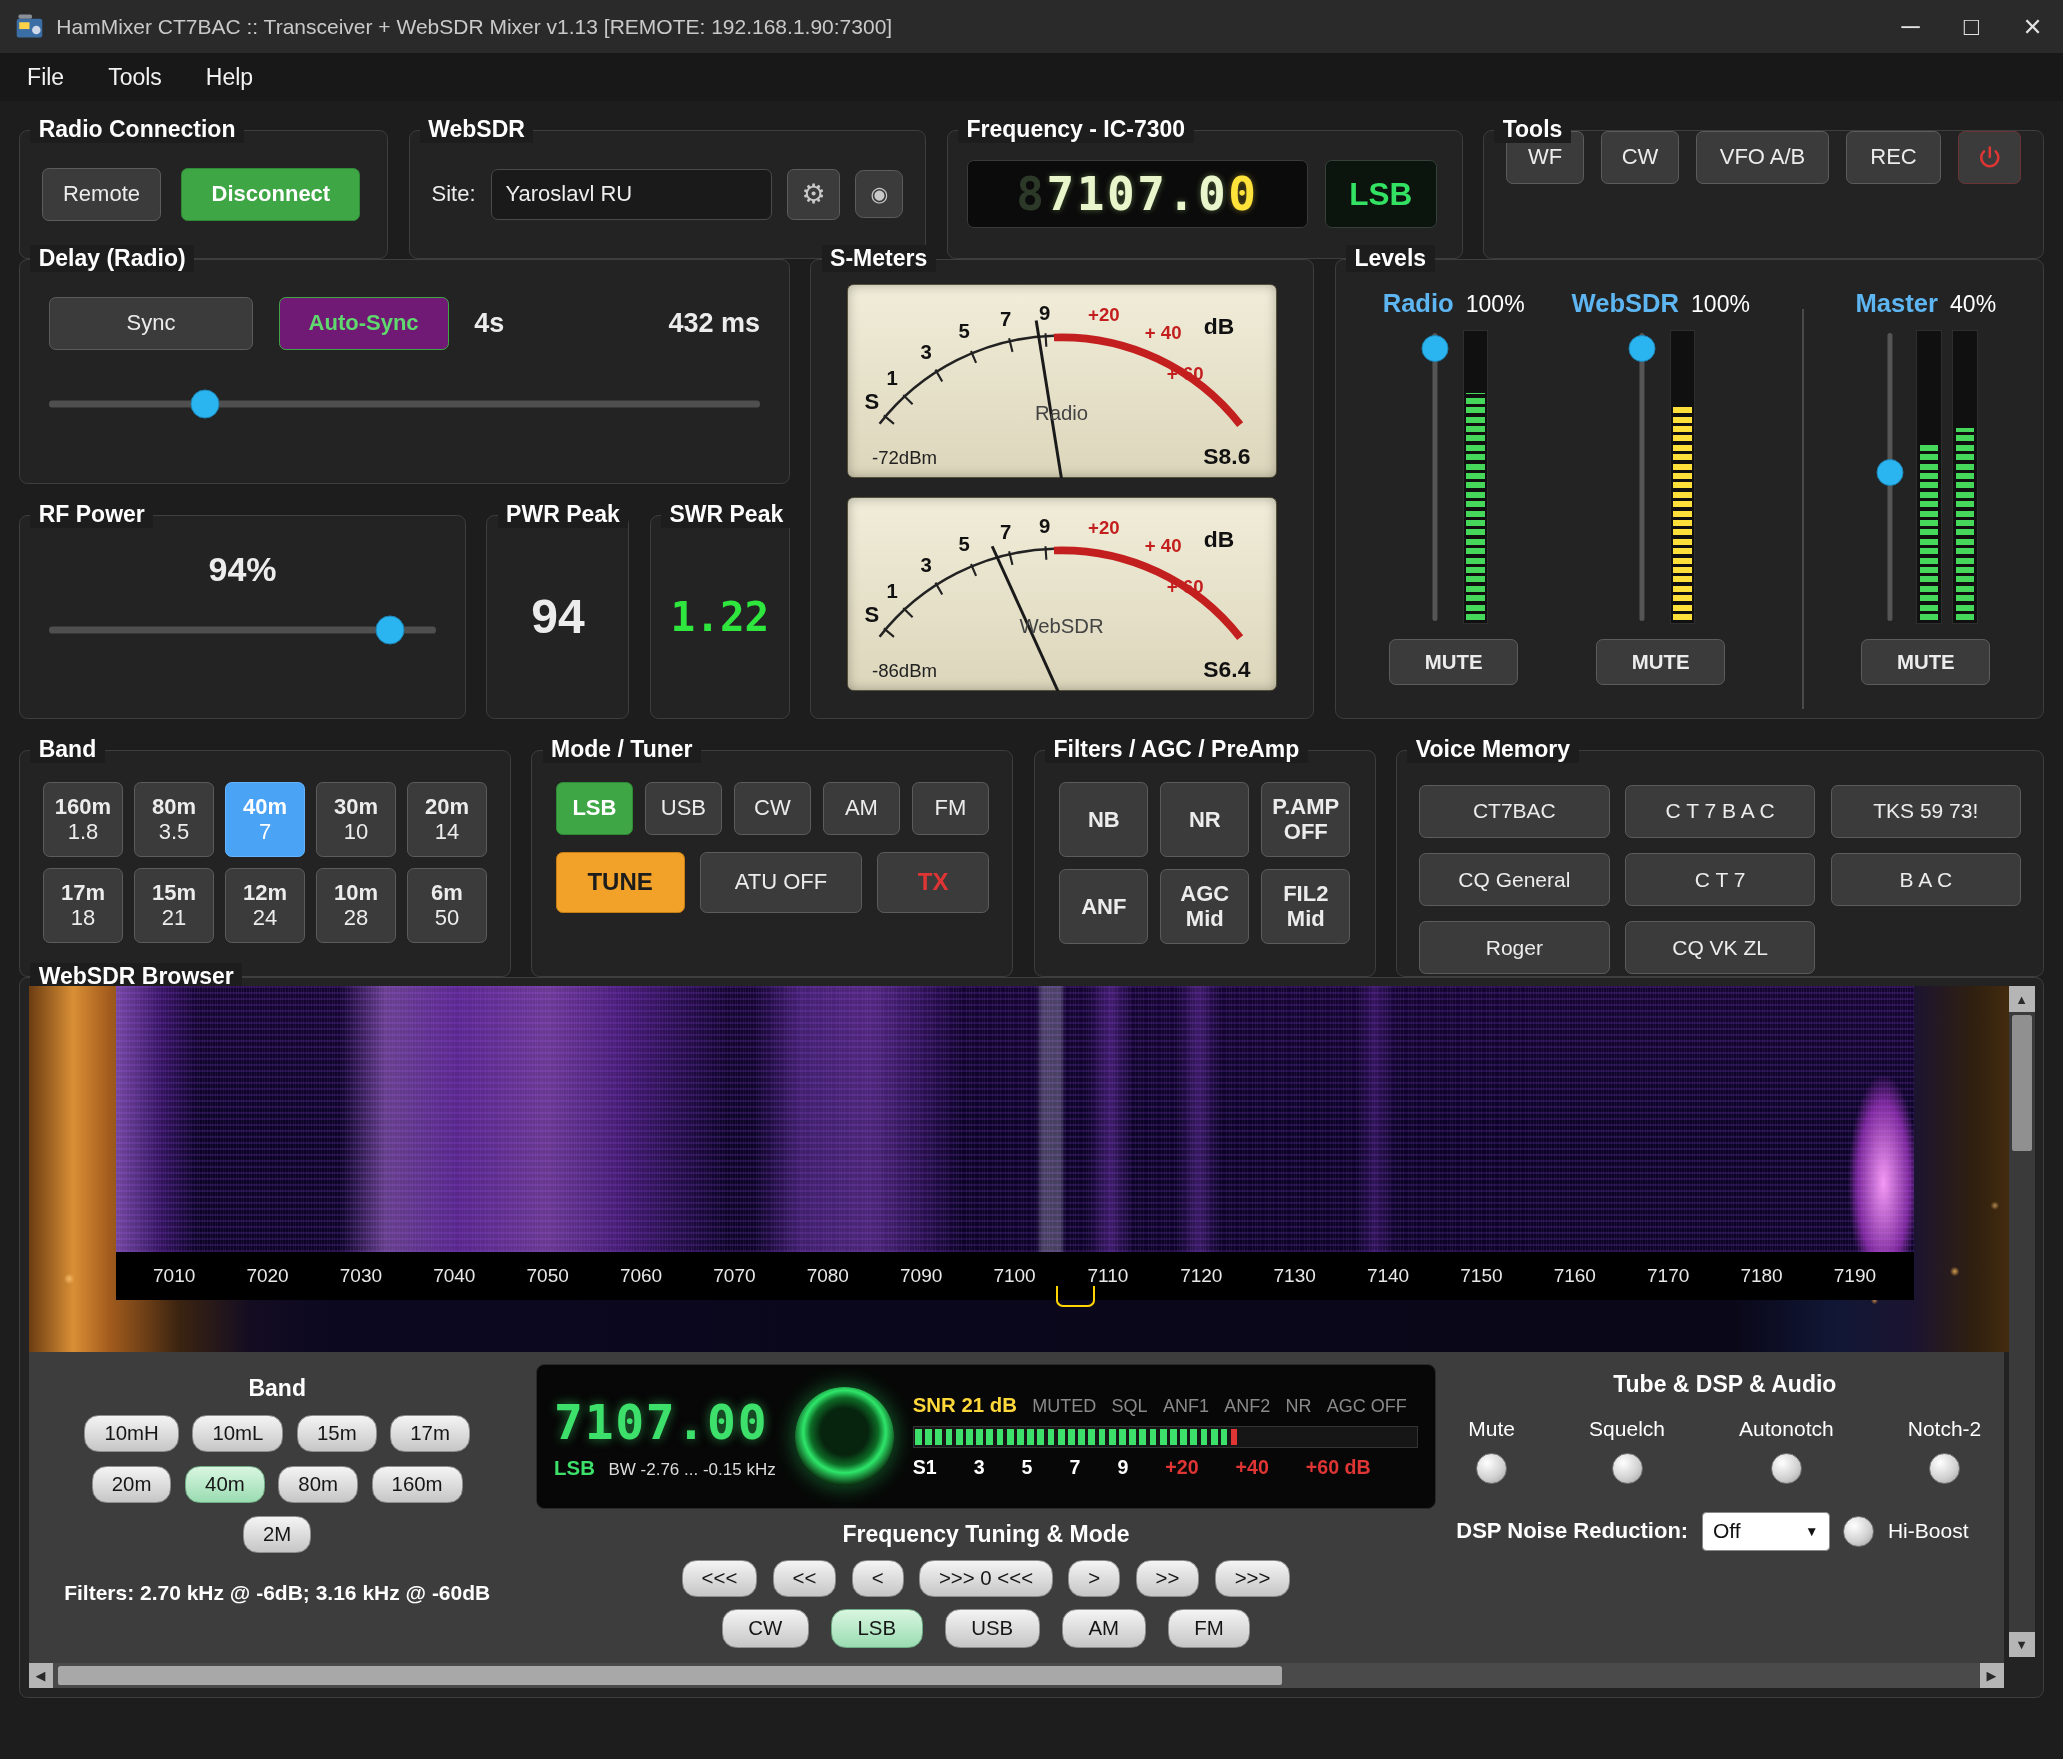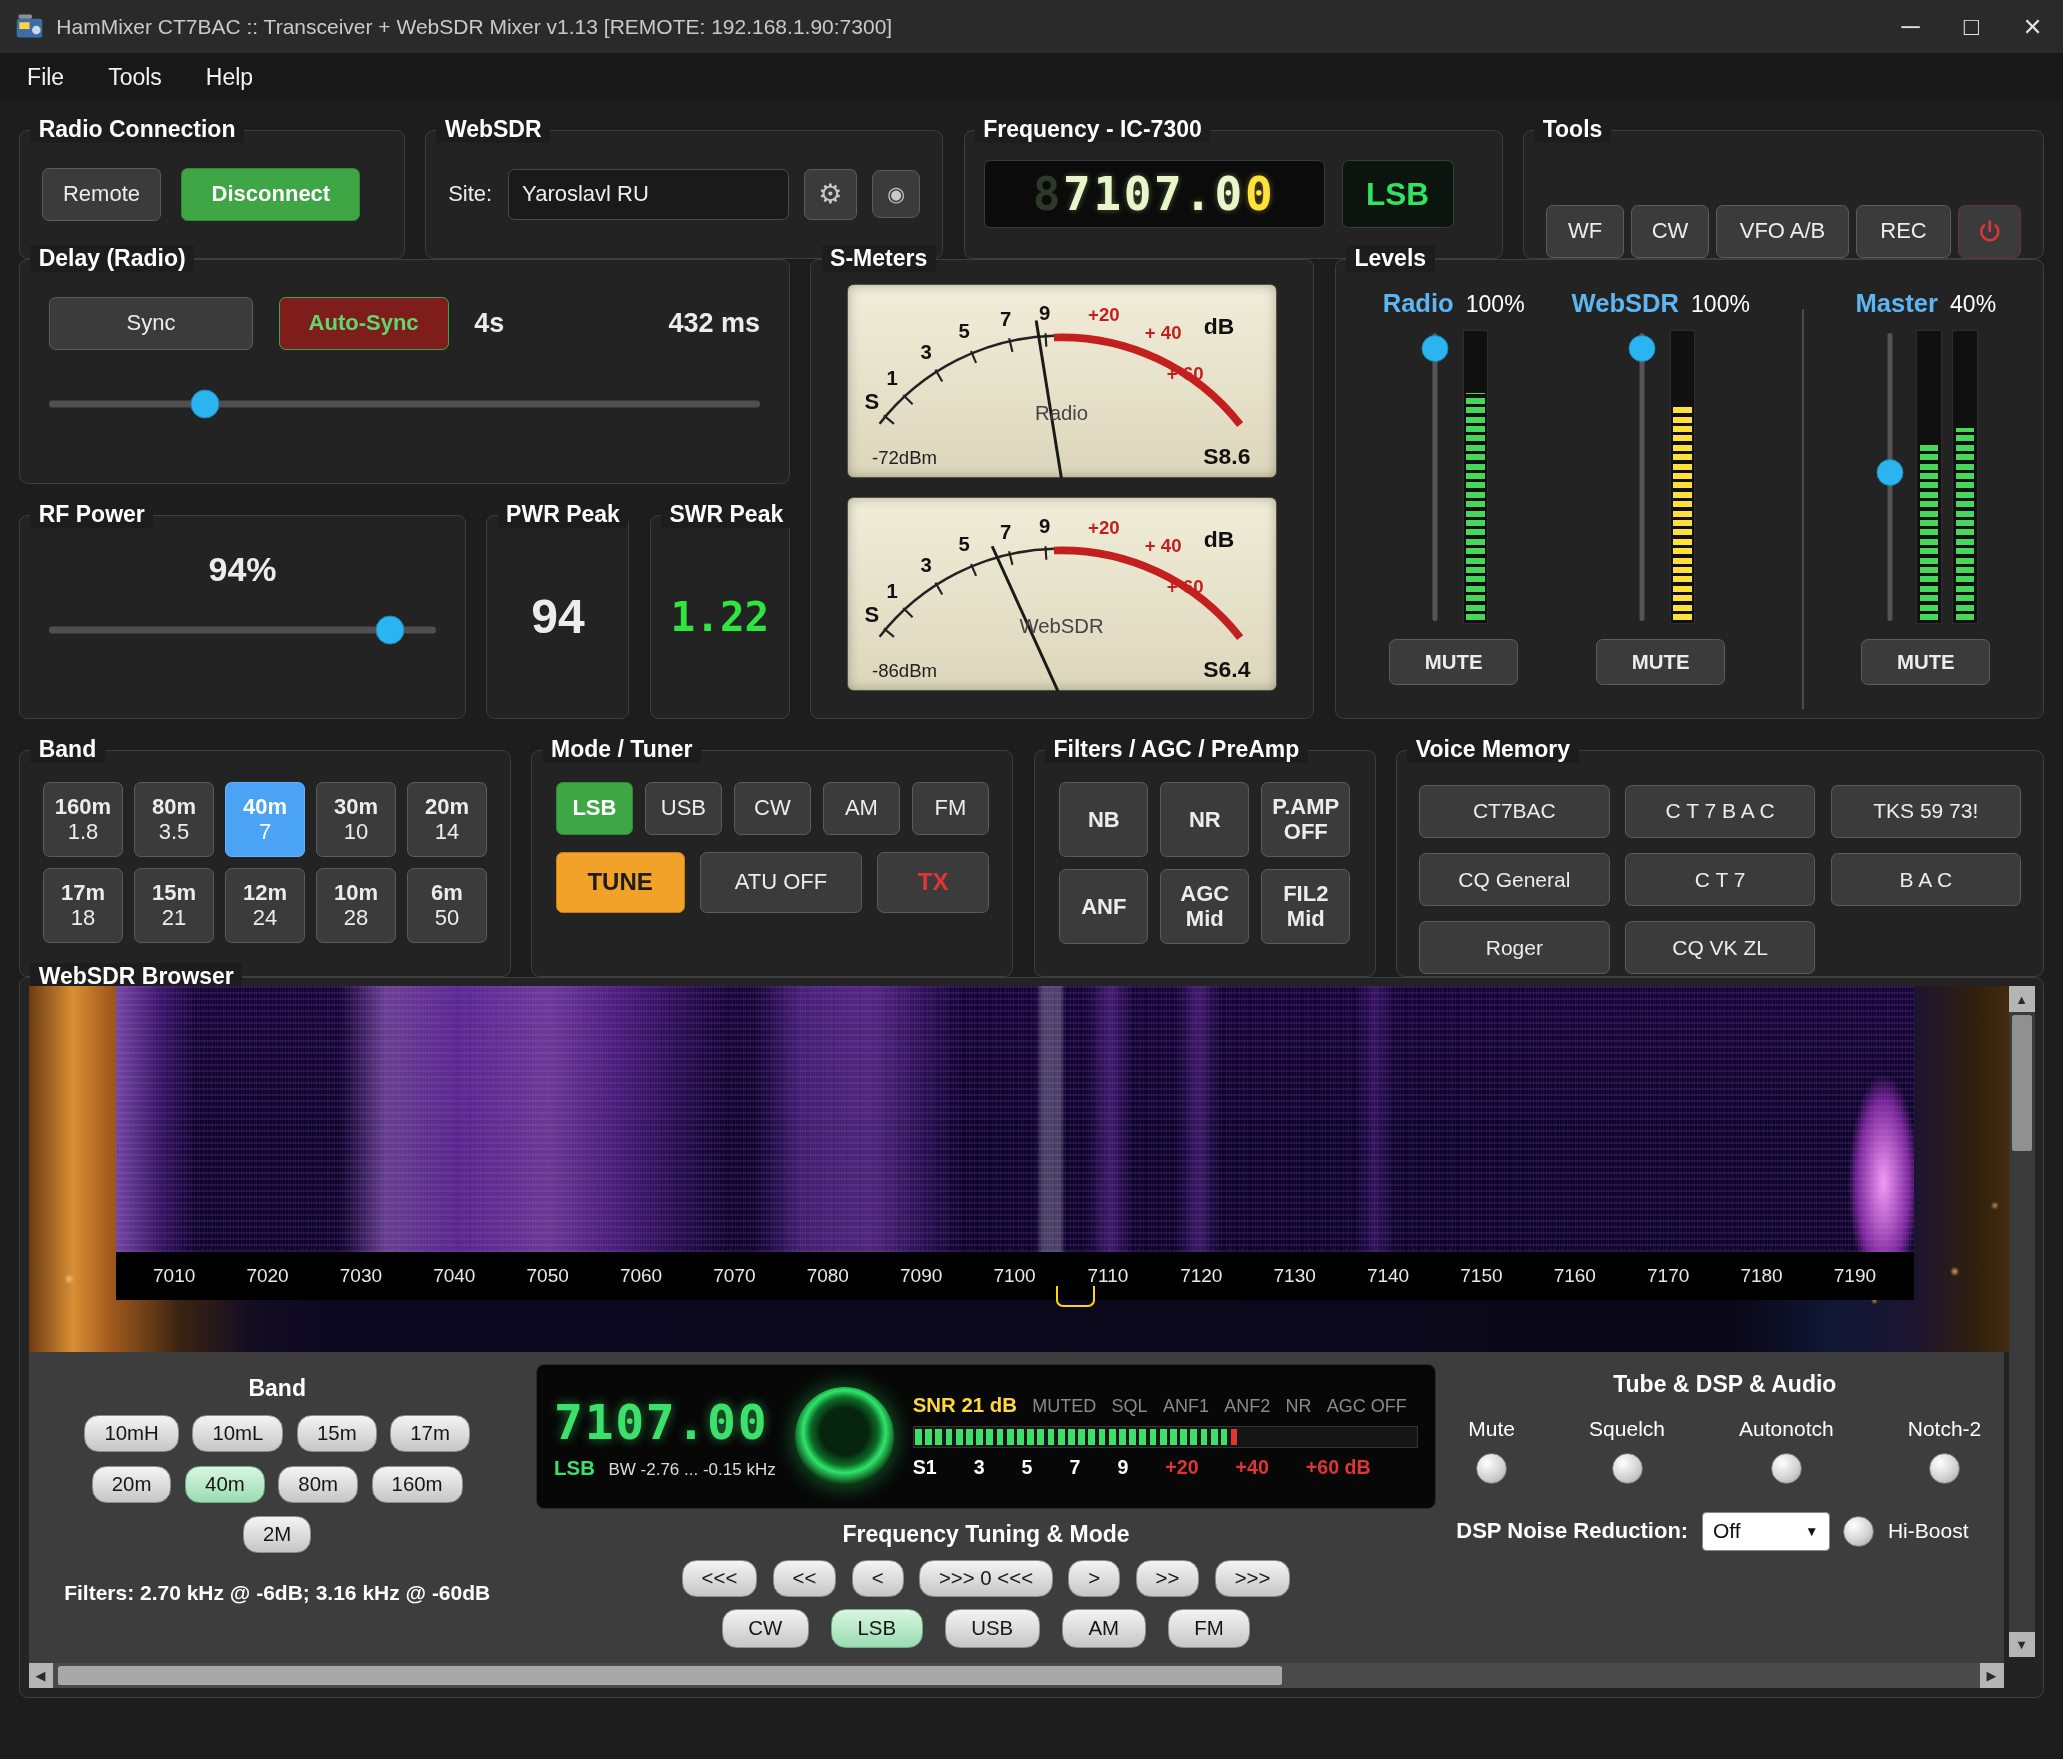--- a/index.html
+++ b/index.html
@@ -18,21 +18,21 @@
   
   .content{padding:8.5px 19px 0 19px}
   .box{position:relative;background:#232323;border:0.9px solid #3e3e3e;border-radius:8.5px}
   .legend{position:absolute;top:-15.3px;left:10.2px;background:#1d1d1d;padding:0 8.5px;font-weight:bold;font-size:23px;color:#ffffff;white-space:nowrap}
   .row{display:flex;gap:20.4px}
 
   
   .btn{display:flex;align-items:center;justify-content:center;background:#3b3b3b;border:0.9px solid #5c5c5c;border-radius:6.8px;color:#ececec;font-size:22px;text-align:center}
   .btn.bold{font-weight:bold}
   .btn.green{background:#3fa646;border-color:#2f8a36;color:#fff;font-weight:bold}
-  .btn.outline-green{background:#7f1d1d;border:1.7px solid #3fa646;color:#5fd96d;font-weight:bold}
+  .btn.outline-green{background:#701a75;border:1.7px solid #3fa646;color:#5fd96d;font-weight:bold}
   .btn.selblue{background:#4aa3f5;border-color:#66b4ff;color:#fff}
   .btn.orange{background:#f2a229;border-color:#c77f14;color:#1d1d1d;font-weight:bold;font-size:24px}
   .btn.txred{color:#e03535;font-weight:bold;font-size:24px}
   .btn2{flex-direction:column;line-height:1.15}
   .btn2 .l2:empty{display:none}
 
   
   .hslider{position:relative;height:31px}
   .hslider .track{position:absolute;left:0;right:0;top:50%;height:6.8px;transform:translateY(-50%);background:#4f4f4f;border-radius:3.4px}
   .hslider .thumb{position:absolute;top:50%;transform:translate(-50%,-50%);width:29px;height:29px;border-radius:50%;background:#2ab5f0;border:1.7px solid #1d85b5}
@@ -163,21 +163,21 @@
           <span class="seg-ghost">8</span>
           <span class="seg-main">7107.0</span>
           <span class="seg-acc">0</span>
         </div>
         <div class="lsbdisp">LSB</div>
       </div>
     </div>
 
     <div class="box" style="flex:1;height:129px">
       <span class="legend">Tools</span>
-      <div style="display:flex;gap:7px;align-items:flex-end;height:100%;padding:0 22px">
+      <div style="display:flex;gap:17px;align-items:flex-start;height:100%;padding:0 22px">
         <div class="btn" style="width:78px;height:53px">WF</div>
         <div class="btn" style="width:78px;height:53px">CW</div>
         <div class="btn" style="width:133px;height:53px">VFO A/B</div>
         <div class="btn" style="width:95px;height:53px">REC</div>
         <div class="btn" style="width:63px;height:53px;margin-left:auto;border-color:#6a3434">
           <svg width="25.6" height="25.6" viewBox="0 0 30 30">
             <path d="M15 3 L15 14" stroke="#e03535" stroke-width="3" stroke-linecap="round"></path>
             <path d="M8.2 7.5 A10 10 0 1 0 21.8 7.5" fill="none" stroke="#e03535" stroke-width="3" stroke-linecap="round"></path>
           </svg>
         </div>

